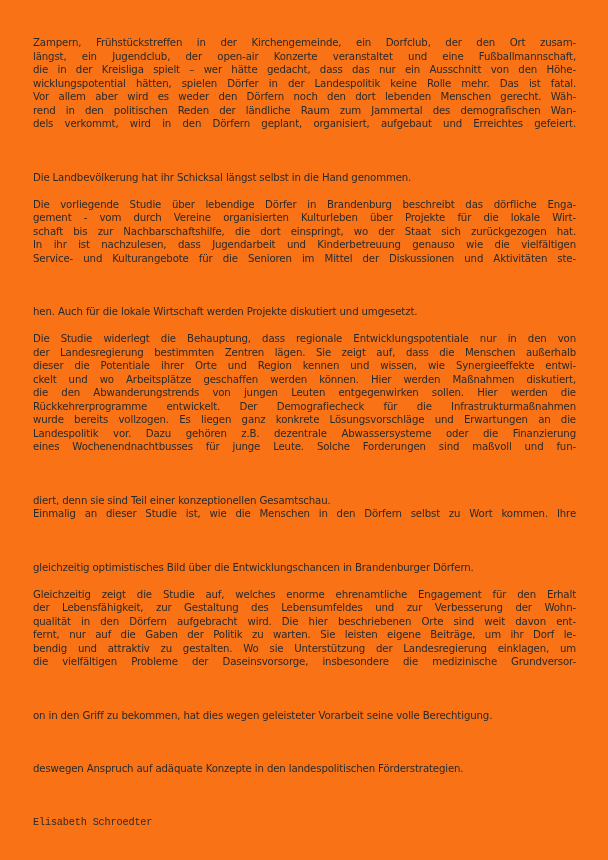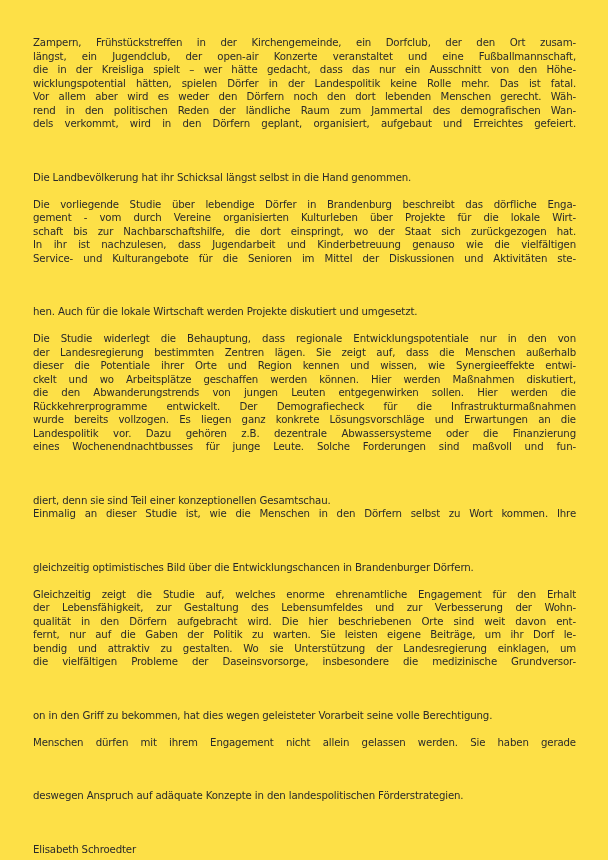--- a/index.html
+++ b/index.html
@@ -1,25 +1,25 @@
 <!DOCTYPE html>
 <html><head>
 <meta charset="utf-8">
 <style>
   html, body { margin: 0; padding: 0; background: #ffffff; }
   body { width: 608px; height: 860px; position: relative; overflow: hidden; }
-  .page { position: absolute; left: 0; top: 0; width: 608px; height: 860px; background: #fde047; }
+  .page { position: absolute; left: 0; top: 0; width: 608px; height: 860px; background: #f97316; }
   .text { position: absolute; left: 33px; top: 36px; width: 543px;
           font-family: "DejaVu Sans", sans-serif; font-size: 10.2px; color: #2a2a2a;
           letter-spacing: -0.15px; }
   .para { margin: 0 0 13.5px 0; }
   .line { display: block; height: 13.5px; line-height: 13.5px; white-space: nowrap;
           text-align: justify; text-align-last: justify; overflow: hidden; }
   .line.last { text-align-last: left; margin-top: 40px; }
-  .sig .line { text-align-last: left; }
+  .sig .line { text-align-last: left; font-family: Liberation Mono, monospace; }
 </style>
 </head>
 <body>
 
 <div class="page">
   <div class="text" id="text">
       <div class="para">
         <span class="line">Zampern, Frühstückstreffen in der Kirchengemeinde, ein Dorfclub, der den Ort zusam-</span>
         <span class="line">längst, ein Jugendclub, der open-air Konzerte veranstaltet und eine Fußballmannschaft,</span>
         <span class="line">die in der Kreisliga spielt – wer hätte gedacht, dass das nur ein Ausschnitt von den Höhe-</span>
@@ -54,21 +54,20 @@
       <div class="para">
         <span class="line">Gleichzeitig zeigt die Studie auf, welches enorme ehrenamtliche Engagement für den Erhalt</span>
         <span class="line">der Lebensfähigkeit, zur Gestaltung des Lebensumfeldes und zur Verbesserung der Wohn-</span>
         <span class="line">qualität in den Dörfern aufgebracht wird. Die hier beschriebenen Orte sind weit davon ent-</span>
         <span class="line">fernt, nur auf die Gaben der Politik zu warten. Sie leisten eigene Beiträge, um ihr Dorf le-</span>
         <span class="line">bendig und attraktiv zu gestalten. Wo sie Unterstützung der Landesregierung einklagen, um</span>
         <span class="line">die vielfältigen Probleme der Daseinsvorsorge, insbesondere die medizinische Grundversor-</span>
         <span class="line last">on in den Griff zu bekommen, hat dies wegen geleisteter Vorarbeit seine volle Berechtigung.</span>
       </div>
       <div class="para">
-        <span class="line">Menschen dürfen mit ihrem Engagement nicht allein gelassen werden. Sie haben gerade</span>
         <span class="line last">deswegen Anspruch auf adäquate Konzepte in den landespolitischen Förderstrategien.</span>
       </div>
       <div class="para sig">
         <span class="line last">Elisabeth Schroedter</span>
         <span class="line last">MdEP</span>
         <span class="line last">Fraktion Grüne/EFA</span>
       </div>
     </div>
 </div>
 

